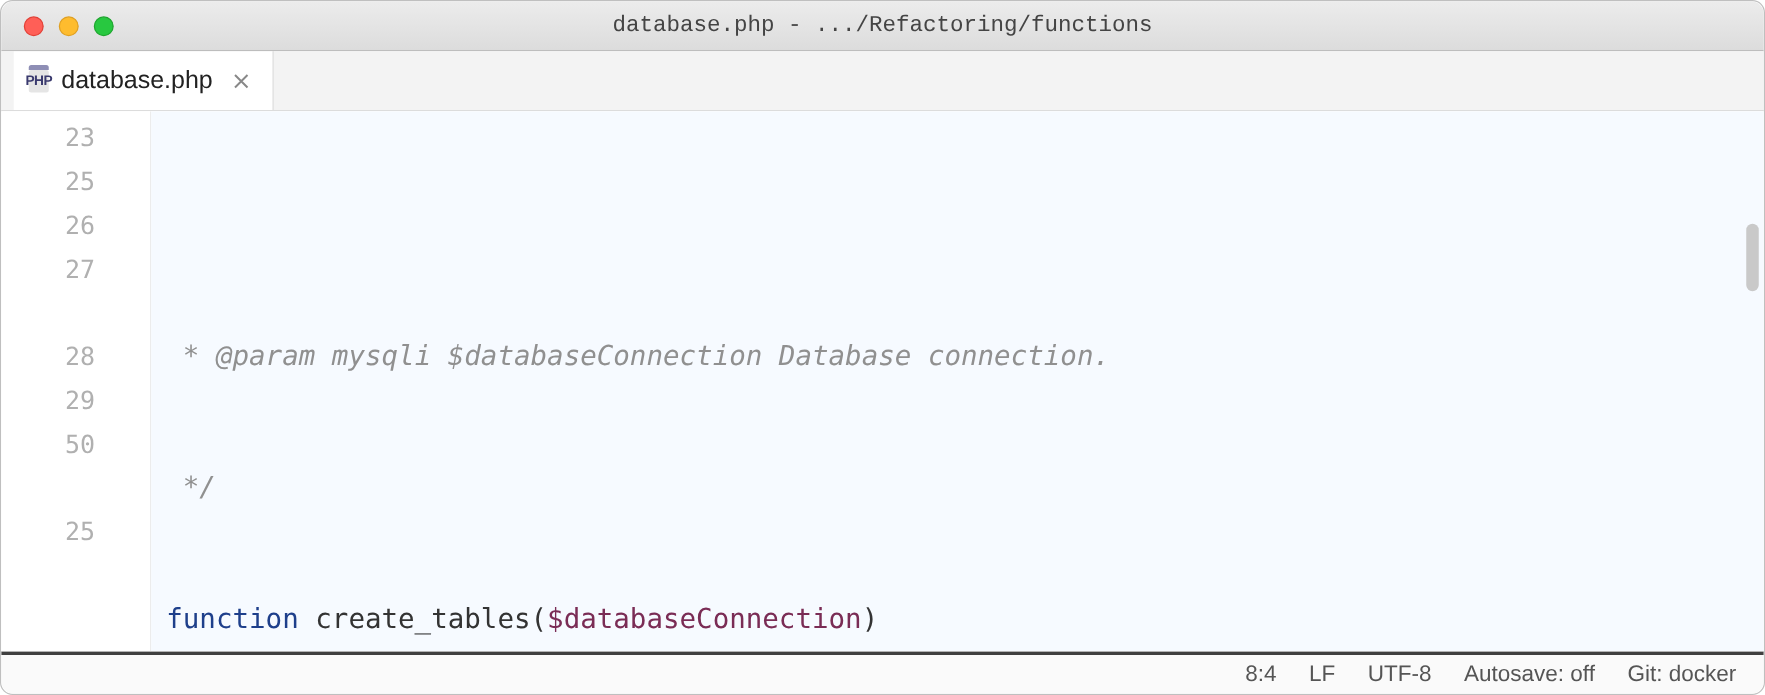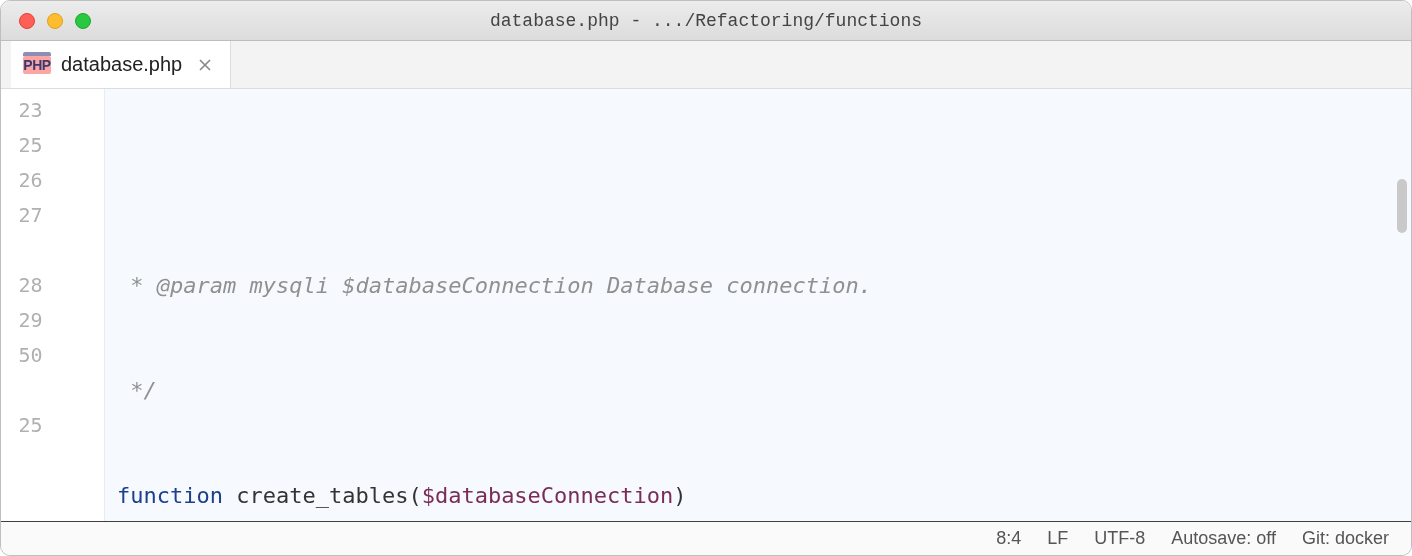--- a/index.html
+++ b/index.html
@@ -39,43 +39,43 @@
     padding-left: 10px;
   }
   .tab {
     height: 100%; display: flex; align-items: center; gap: 10px;
     padding: 0 18px 0 12px;
     background: #ffffff;
     border-right: 1px solid #dcdcdc;
     font-size: 20px; color: #222;
   }
   .php-badge {
-    width: 28px; height: 18px; background: #fca5a5;
+    width: 16px; height: 18px; background: #e5e5e5;
     border-radius: 2px; display:flex; align-items:center; justify-content:center;
-    font-size: 14px; font-weight: bold; color: #3a3a6e; letter-spacing: -0.5px;
+    font-size: 11px; font-weight: bold; color: #3a3a6e; letter-spacing: -0.5px;
     position: relative;
   }
   .php-badge::before {
     content:""; position:absolute; top:-4px; left:0; right:0; height:4px;
     background: #8e8eb5; border-radius: 2px 2px 0 0;
   }
   .tab-close {
     width: 14px; height: 14px; display:flex; align-items:center; justify-content:center;
     color: #888; cursor: pointer; margin-left: 6px;
   }
   .tab-close svg { width: 12px; height: 12px; }
   
   .editor-wrap { flex: 1; display: flex; position: relative; overflow: hidden; background:#fff;}
   .gutter {
-    width: 104px; background: #ffffff;
+    width: 120px; background: #ffffff;
     border-right: 1px solid #ececec;
     padding-top: 4px;
     font-family: "Menlo","Consolas",monospace;
     font-size: 20px; color: #b0b0b0;
-    text-align: center;
+    text-align: right;
   }
   .gutter .ln { height: 35px; line-height: 35px; padding-right: 44px; position: relative; }
   .code {
     flex: 1;
     font-family: "Menlo","Consolas",monospace;
     font-size: 22px; line-height: 35px;
     padding: 4px 0 0 12px;
     color: #333; white-space: pre;
     position: relative;
     background: #f6faff;
@@ -92,21 +92,21 @@
   .inspect-eye {
     position: absolute; top: 8px; right: 16px; width: 22px; height: 22px; color: #9a9a9a;
   }
   
   .scroll-thumb {
     position: absolute; right: 4px; top: 90px; width: 10px; height: 54px;
     background: #c9c9c9; border-radius: 5px;
   }
   
   .statusbar {
-    height: 34px; border-top: 1px solid #404040; background: #fafafa;
+    height: 34px; border-top: 3px solid #404040; background: #fafafa;
     display: flex; align-items: center; justify-content: flex-end;
     padding: 0 22px; gap: 26px;
     font-size: 18px; color: #555;
     border-radius: 0 0 10px 10px;
   }
   .statusbar span { white-space: nowrap; }
 </style>
 </head>
 <body>
 

